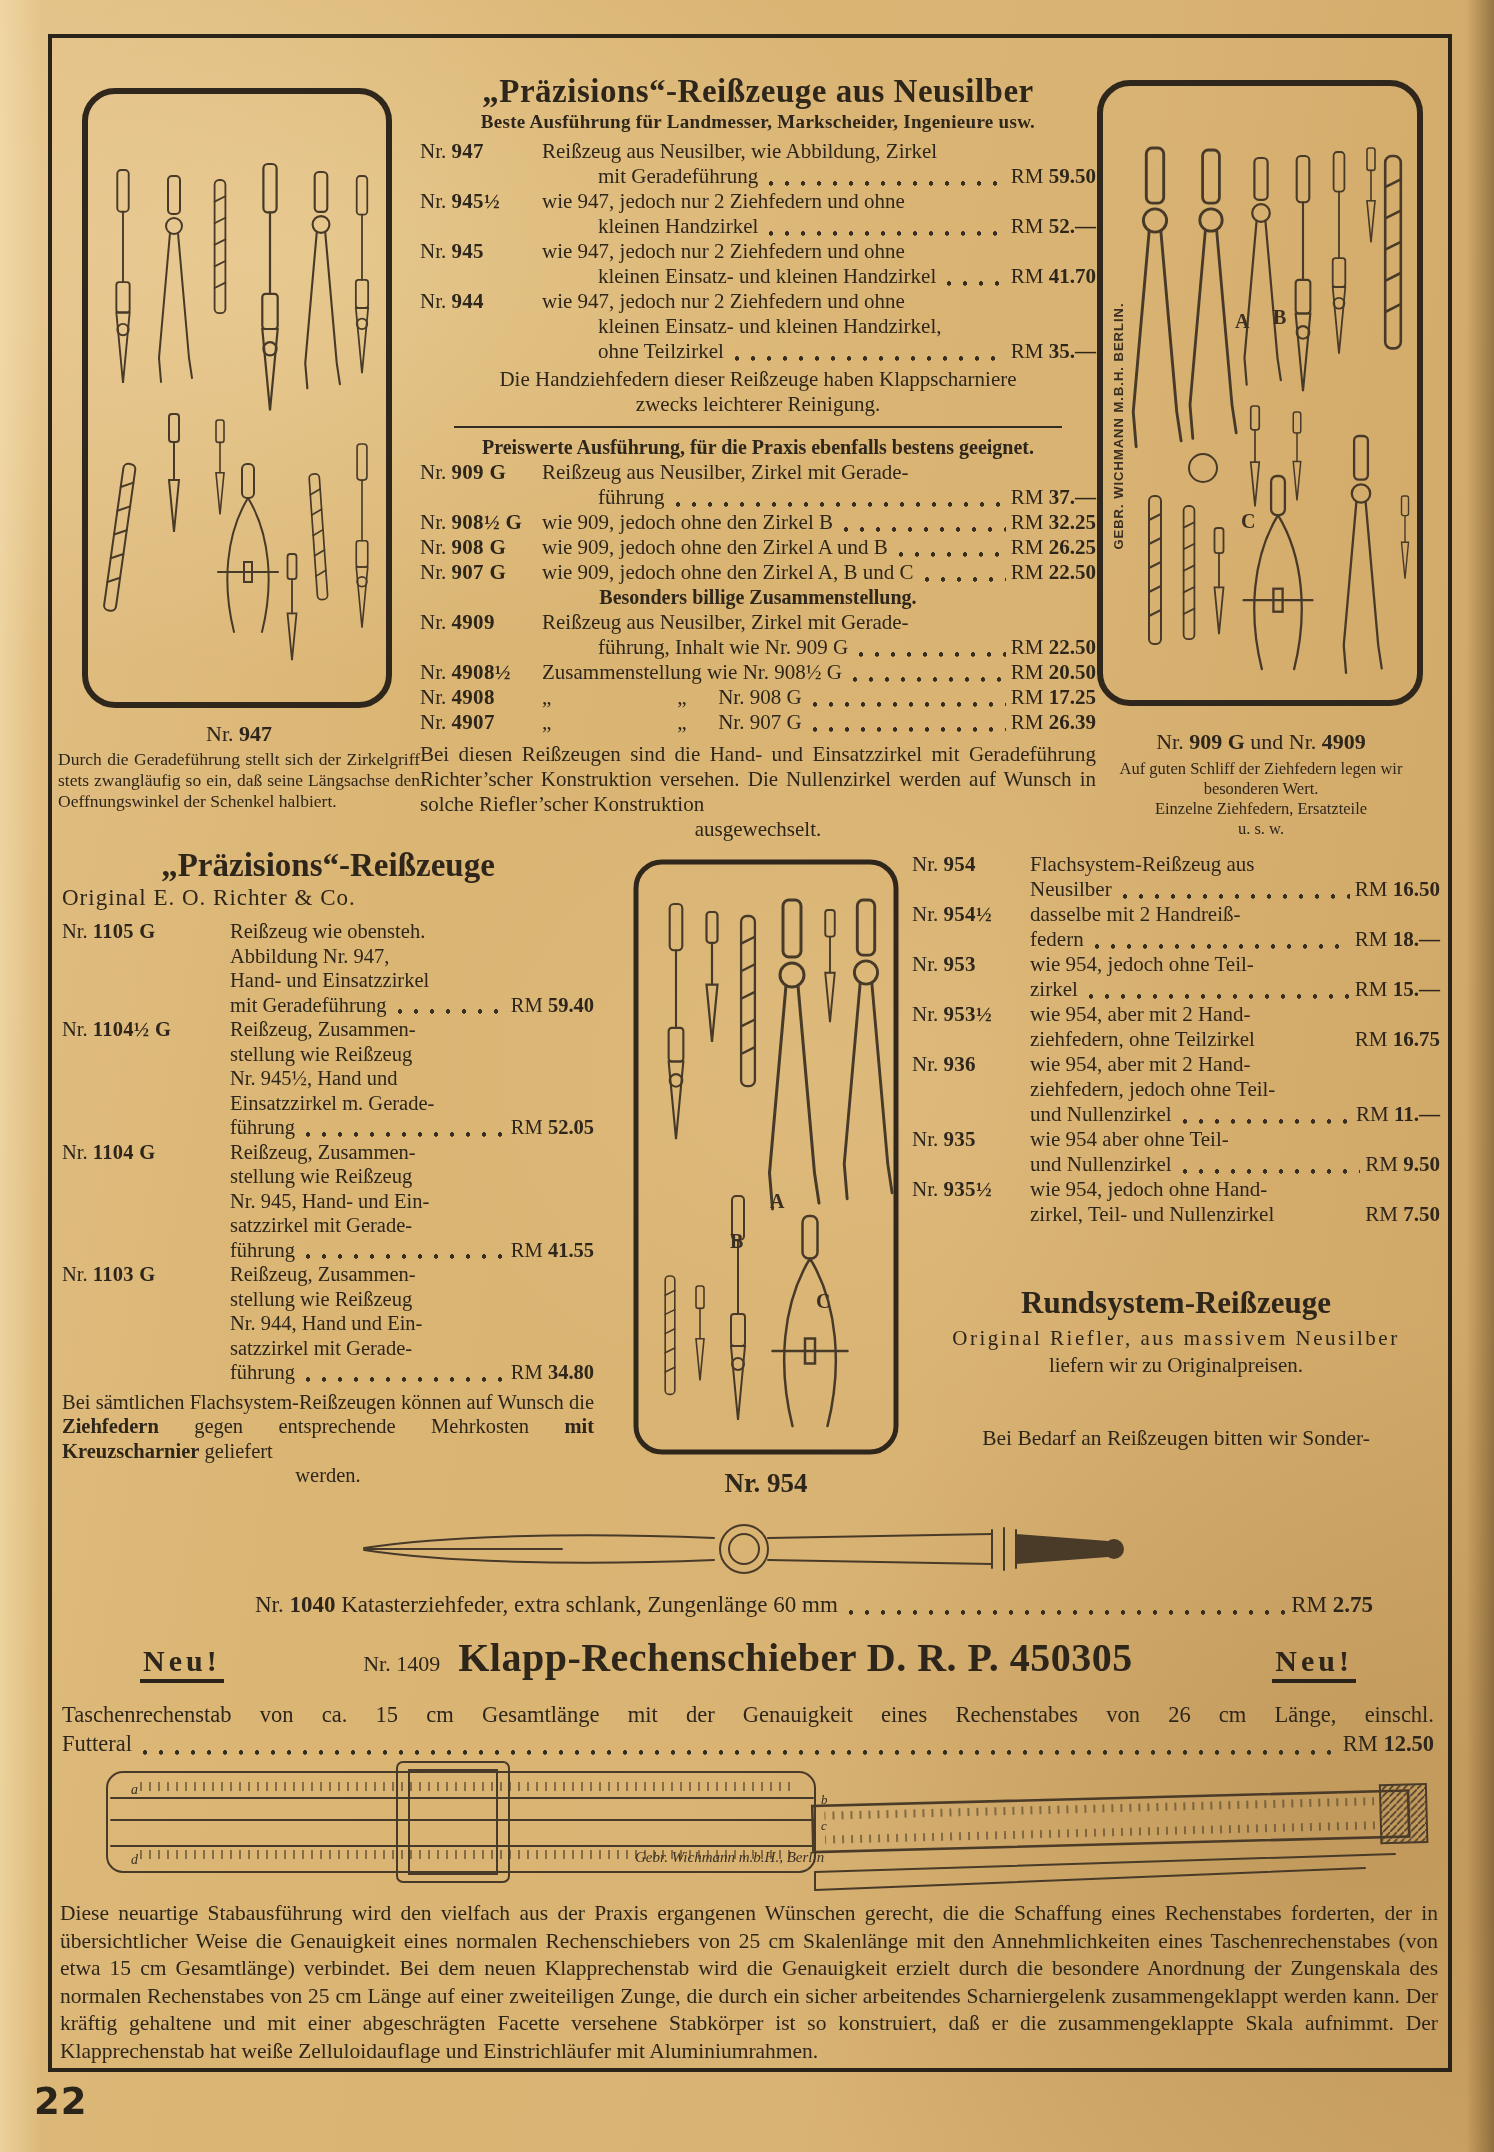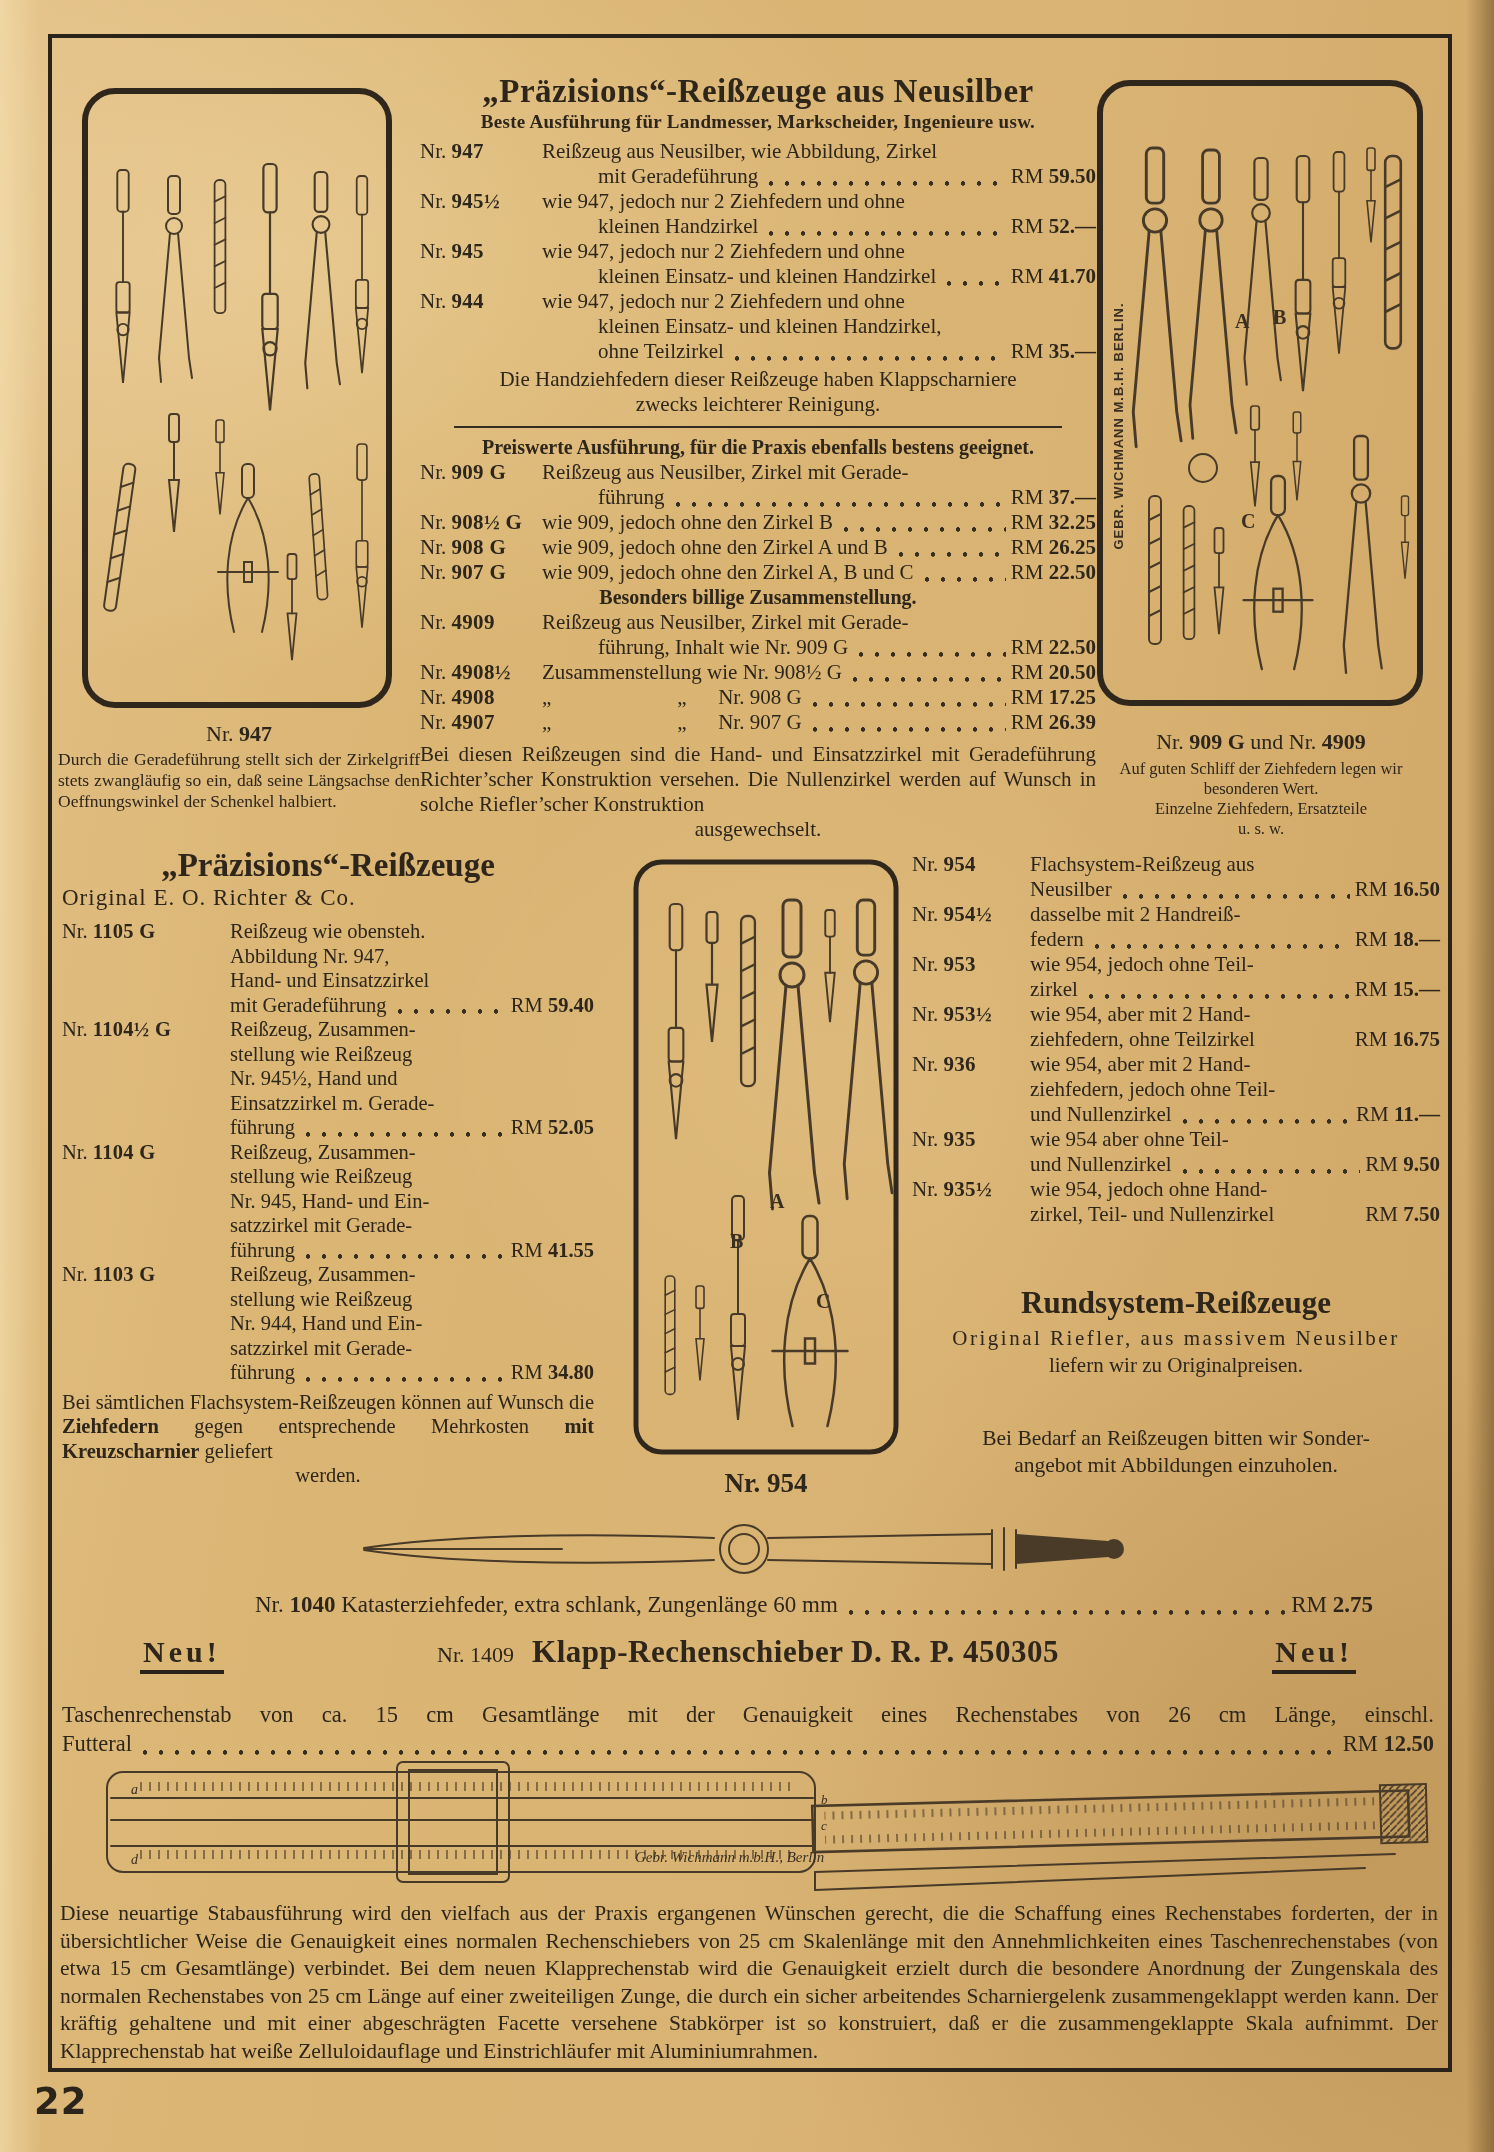--- a/index.html
+++ b/index.html
@@ -71,21 +71,21 @@
 
   
   .figpen{left:352px;top:1508px;width:780px;height:80px;}
   .penrow{left:255px;top:1592px;width:1118px;display:flex;align-items:flex-end;font-size:23px;}
 
   
   .neurow{left:140px;top:1634px;width:1216px;display:flex;align-items:baseline;}
   .neu{font-size:30px;font-weight:bold;letter-spacing:4px;border-bottom:4px solid #2a231a;padding:0 3px 1px;}
   .klapp-h{flex:1;text-align:center;}
   .knr{font-size:22px;font-weight:normal;}
-  .ktitle{font-size:31px;font-weight:bold;margin-left:14px;letter-spacing:.5px;}
+  .ktitle{font-size:40px;font-weight:bold;margin-left:14px;letter-spacing:.5px;}
   .klapp-p{left:62px;top:1700px;width:1372px;font-size:22.5px;line-height:29px;}
   .kl1{text-align:justify;text-align-last:justify;}
   .kl2{display:flex;align-items:baseline;}
 
   .figrule{left:95px;top:1756px;width:1334px;height:140px;}
 
   .bottom-p{left:60px;top:1900px;width:1378px;font-size:21.5px;line-height:27.5px;text-align:justify;}
   .pageno{left:34px;top:2080px;font-family:"DejaVu Sans","Liberation Sans",sans-serif;font-weight:bold;font-size:37px;letter-spacing:1px;color:#2b241b;}
 
   .ink{stroke:#483a28;stroke-width:2;fill:none;stroke-linecap:round;}
@@ -498,21 +498,20 @@
         </div>
     </div>
 
     <div class="rund-title">Rundsystem-Reißzeuge</div>
     <div class="rund-p">
       <span class="sp1">Original Riefler, aus massivem Neusilber</span><br>
       <span>liefern wir zu Originalpreisen.</span>
     </div>
     <div class="bedarf">
       <div>Bei Bedarf an Reißzeugen bitten wir Sonder-</div>
-        <div>angebot mit Abbildungen einzuholen.</div>
     </div>
   </div>
 
   <div class="abs figpen">
     <svg viewBox="0 0 780 80" width="780" height="80">
       <g class="ink" stroke-width="2.5">
         <path d="M12,40 C90,28 220,24 362,30"></path>
         <path d="M12,42 C90,54 220,58 362,52"></path>
         <line x1="14" y1="41" x2="210" y2="41"></line>
         <circle cx="392" cy="41" r="24"></circle>

